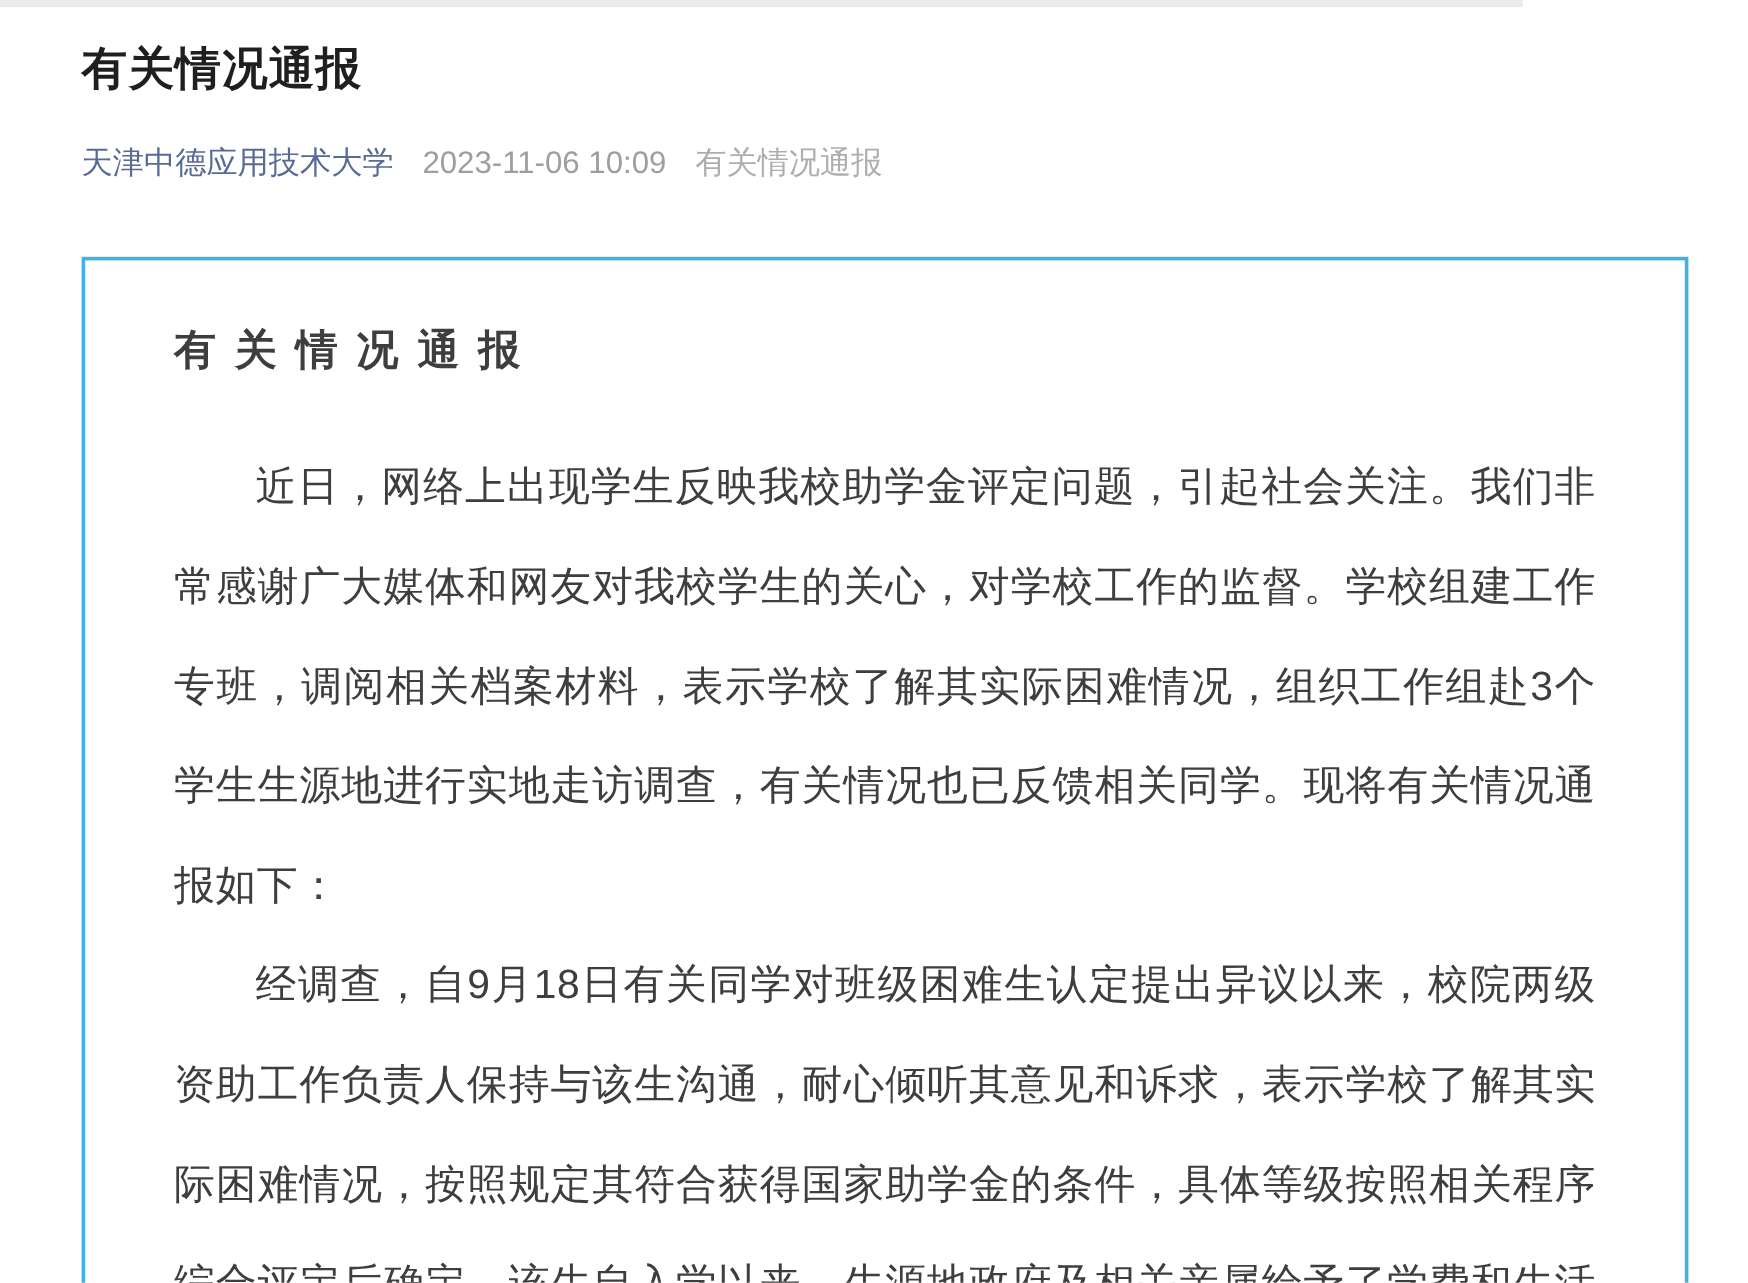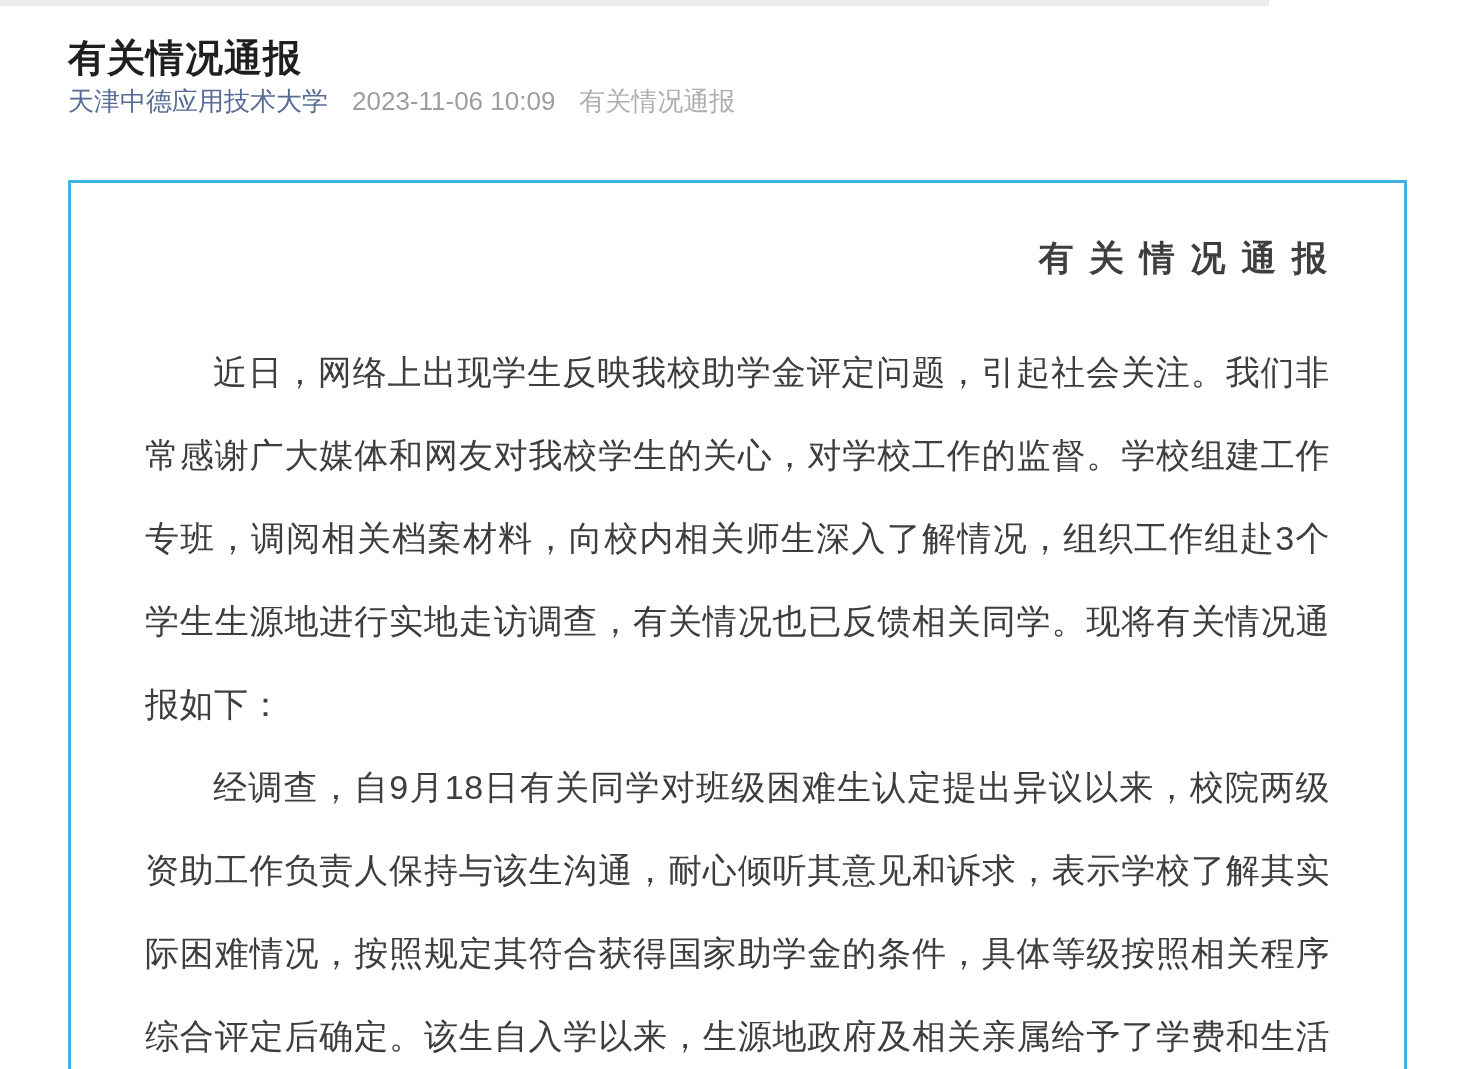--- a/index.html
+++ b/index.html
@@ -31,20 +31,21 @@
       padding: 6px 0 0 0;
       font-size: 38px;
       line-height: 52px;
       font-weight: 700;
       color: #1f1f1f;
       letter-spacing: 1px;
     }
     .byline {
       display: flex;
       align-items: baseline;
+      margin-top: 34px;
       font-size: 26px;
       line-height: 34px;
       white-space: nowrap;
     }
     .account-link {
       color: #576b95;
       cursor: pointer;
       margin-right: 24px;
     }
     .publish-date {
@@ -57,21 +58,21 @@
     .notice-box {
       margin: 62px 50px 0 68px;
       width: 1339px;
       height: 1100px; 
       border: 3px solid #41b2e1;
       background: #ffffff;
       padding: 52px 74px 40px 74px;
     }
     .notice-title {
       margin: 0 0 50px 0;
-      text-align: right;
+      text-align: left;
       font-size: 35px;
       line-height: 46px;
       font-weight: 700;
       color: #3e3e3e;
       letter-spacing: 3px;
     }
     .notice-body p {
       margin: 0;
       font-size: 34px;
       line-height: 83px;
@@ -95,18 +96,18 @@
       <span class="account-link">天津中德应用技术大学</span>
       <span class="publish-date">2023-11-06 10:09</span>
       <span class="publish-location">有关情况通报</span>
     </div>
   </div>
 
   <div class="notice-box">
     <h2 class="notice-title">有 关 情 况 通 报</h2>
 
     <div class="notice-body">
-      <p>近日，网络上出现学生反映我校助学金评定问题，引起社会关注。我们非常感谢广大媒体和网友对我校学生的关心，对学校工作的监督。学校组建工作专班，调阅相关档案材料，向校内相关师生深入了解情况，组织工作组赴3个学生生源地进行实地走访调查，有关情况也已反馈相关同学。现将有关情况通报如下：</p>
+      <p>近日，网络上出现学生反映我校助学金评定问题，引起社会关注。我们非常感谢广大媒体和网友对我校学生的关心，对学校工作的监督。学校组建工作专班，调阅相关档案材料，表示学校了解其实际困难情况，组织工作组赴3个学生生源地进行实地走访调查，有关情况也已反馈相关同学。现将有关情况通报如下：</p>
       <p>经调查，自9月18日有关同学对班级困难生认定提出异议以来，校院两级资助工作负责人保持与该生沟通，耐心倾听其意见和诉求，表示学校了解其实际困难情况，按照规定其符合获得国家助学金的条件，具体等级按照相关程序综合评定后确定。该生自入学以来，生源地政府及相关亲属给予了学费和生活费保障，大一、大二两个学年均获得二等国家助学金，并已全部发放到位。大三学年综合评定拟获二等国家助学金，学院已于10月24日-10月27日公示评定结果，不存在国家助学金名额遭“挤占”情况。</p>
     </div>
   </div>
 
 </div>
 
 </body></html>

